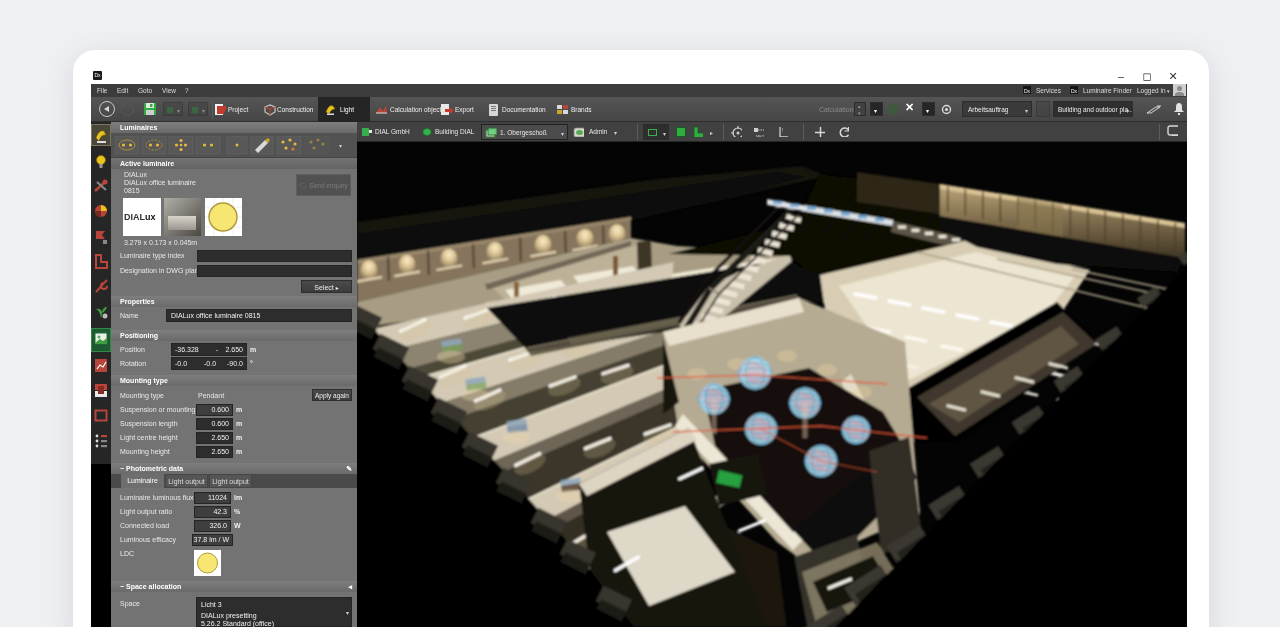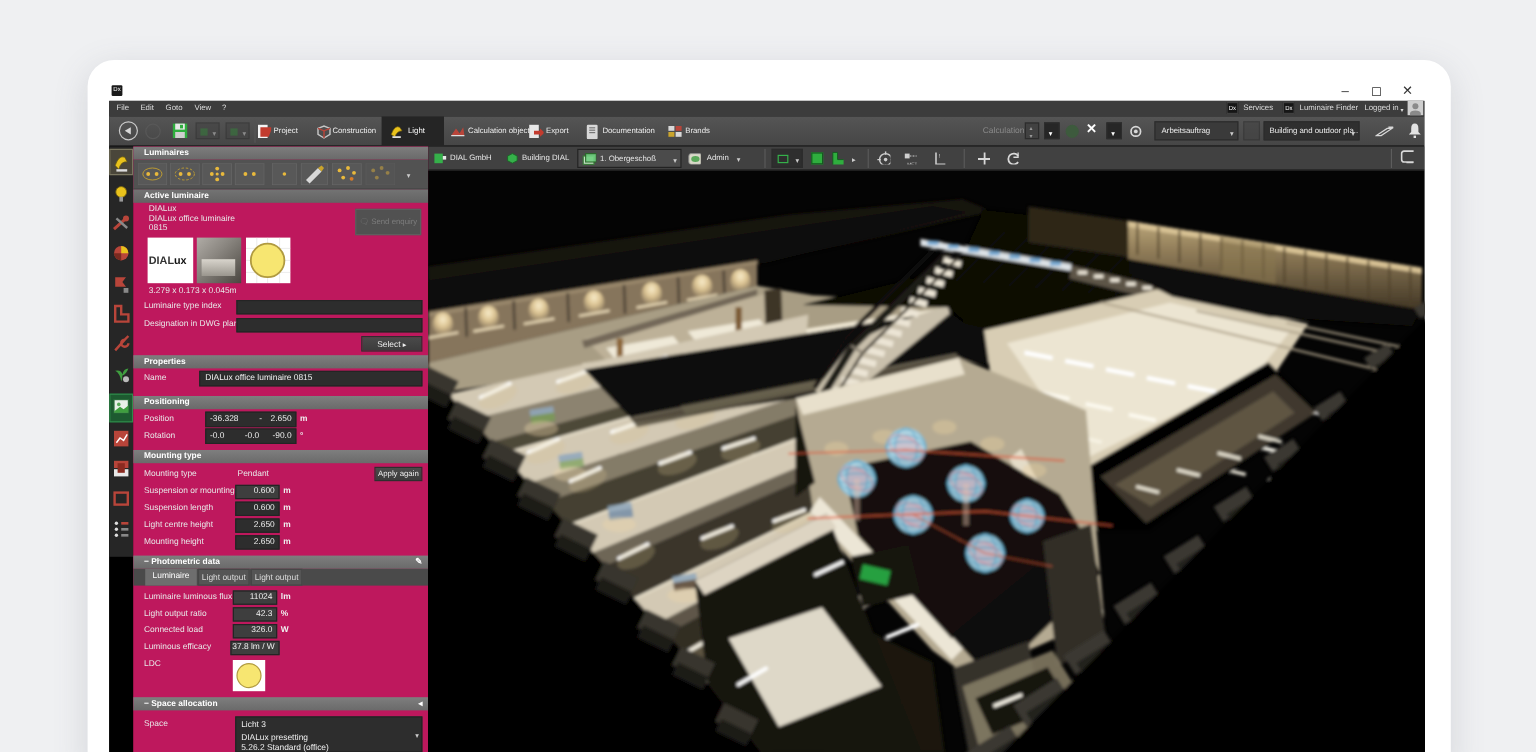--- a/index.html
+++ b/index.html
@@ -31,21 +31,21 @@
 .ddarr { position:absolute; color:#ccc; font-size:6px; }
 .ddbox span { white-space:nowrap; }
 
 .tb2 { position:absolute; left:266px; top:38px; width:830px; height:20px; background:#414141; border-bottom:1px solid #262626; z-index:5; }
 .tb2 span.t { position:absolute; top:6px; color:#e8e8e8; white-space:nowrap; font-size:6.5px; }
 .gic { position:absolute; top:4px; width:11px; height:11px; }
 
 .main { position:absolute; left:0; top:38px; width:100%; height:505px; background:#000; }
 .sidebar { position:absolute; left:0; top:0; width:20px; height:342px; background:#262626; }
 .sic { position:absolute; left:2px; width:16px; height:20px; }
-.panel { position:absolute; left:20px; top:0; width:246px; height:505px; background:#be185d; overflow:hidden; }
+.panel { position:absolute; left:20px; top:0; width:246px; height:505px; background:#737373; overflow:hidden; }
 .hdr { position:absolute; left:0; width:246px; height:11px; background:linear-gradient(#7e7e7e,#6a6a6a);
   color:#fff; font-weight:bold; padding-left:9px; line-height:11px; }
 .lbl { position:absolute; color:#e8e8e8; white-space:nowrap; }
 .inp { position:absolute; background:#2d2d2d; border:1px solid #242424; color:#f0f0f0; white-space:nowrap; }
 .inp .v { position:absolute; right:3px; top:1px; }
 .chip { position:absolute; color:#f0f0f0; font-weight:bold; white-space:nowrap; }
 .btn { position:absolute; background:linear-gradient(#4a4a4a,#3c3c3c); border:1px solid #2e2e2e; color:#eee; text-align:center; white-space:nowrap; }
 .thumb { position:absolute; background:#fff; }
 .viewport { position:absolute; left:266px; top:20px; width:830px; height:485px; background:#030303; }
 </style>

